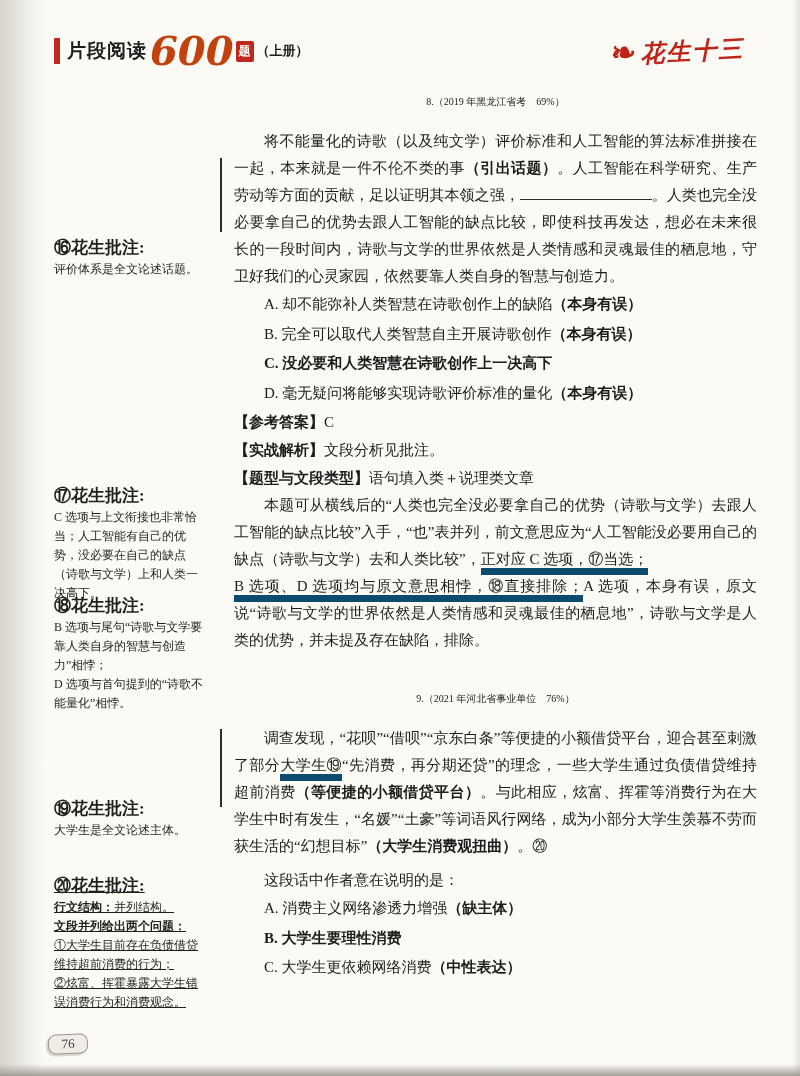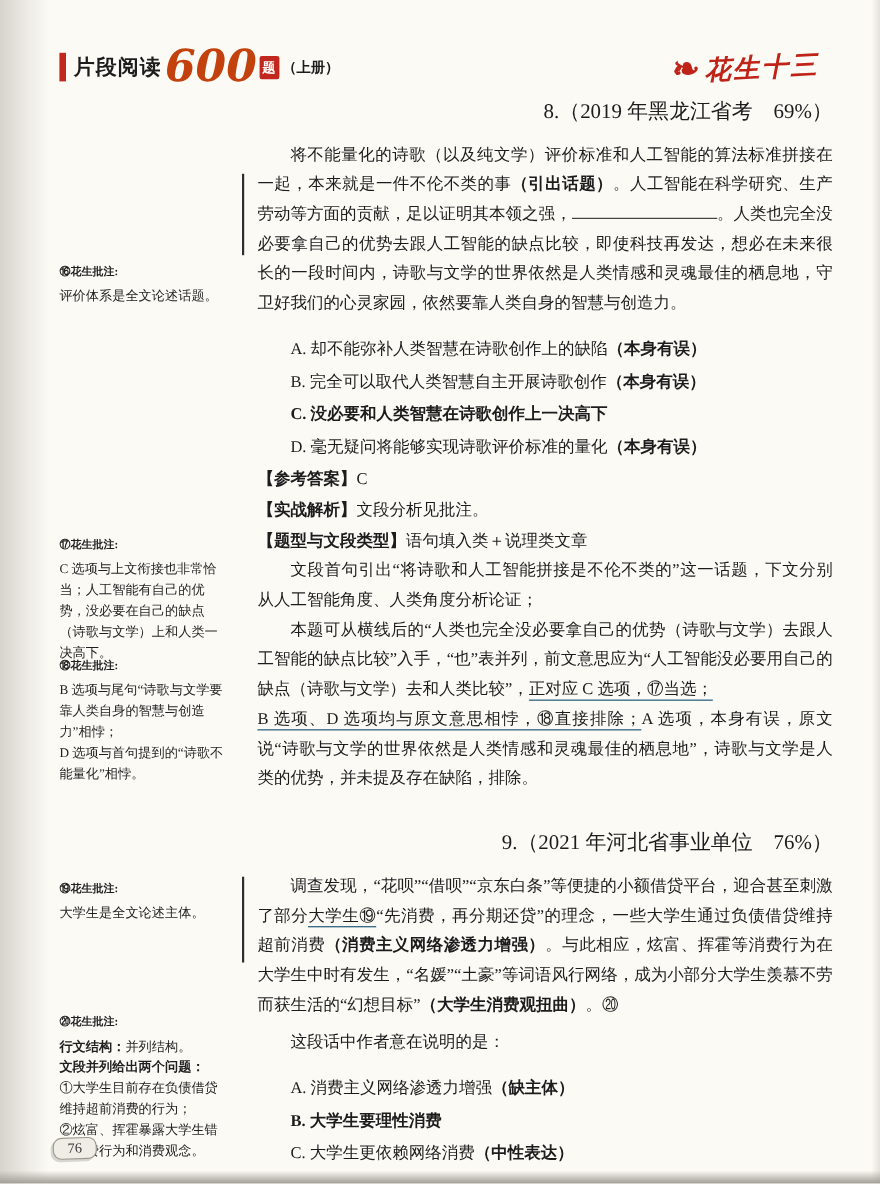--- a/index.html
+++ b/index.html
@@ -6,57 +6,57 @@
   html,body { width:800px; height:1076px; }
   body { font-family:"Liberation Serif","DejaVu Serif",serif; background:#b9b6b0; }
   .page { position:relative; width:800px; height:1076px; background:#fbfaf5; overflow:hidden; color:#1c1c1c; }
   .gutter-left { position:absolute; left:0; top:0; width:44px; height:100%;
     background:linear-gradient(to right,#d7d4cd 0%,#eceae4 55%,#fbfaf5 100%); }
   .edge-right { position:absolute; right:0; top:0; width:8px; height:100%;
     background:linear-gradient(to left,#e4e1da 0%,rgba(228,225,218,0) 100%); }
   .edge-bottom { position:absolute; left:0; bottom:0; width:100%; height:12px;
     background:linear-gradient(to top,#a29e96 0%,rgba(162,158,150,0) 100%); }
 
-  .header { position:absolute; left:54px; top:44px; right:54px; height:46px; }
+  .header { position:absolute; left:54px; top:34px; right:54px; height:46px; }
   .title-group { display:flex; align-items:center; }
   .red-bar { width:6px; height:26px; background:#c2271d; margin-right:7px; }
   .title-prefix { font-size:19px; font-weight:bold; letter-spacing:1px; }
   .title-number { font-size:40px; line-height:34px; font-weight:bold; font-style:italic;
     color:#c2410c; margin:0 2px 0 3px; font-family:"DejaVu Serif",serif; }
   .title-ti { background:#c2271d; color:#fff; font-size:12px; font-weight:bold;
     padding:2px 3px; border-radius:2px; margin-right:3px; }
   .title-volume { font-size:13px; font-weight:bold; }
   .logo { position:absolute; right:2px; top:-2px; color:#bf2318; font-size:24px;
     font-weight:bold; font-style:italic; transform:rotate(-3deg); letter-spacing:2px; }
   .logo-flourish { font-size:30px; margin-right:2px; font-style:normal; }
 
   .main { position:absolute; left:234px; top:88px; width:523px; font-size:15px;
     line-height:27px; text-align:justify; }
-  .q-heading { font-size:19px; margin-bottom:13px; text-align:right; }
+  .q-heading { font-size:10px; margin-bottom:13px; text-align:center; }
   .passage { text-indent:2em; position:relative; }
   .marker { position:absolute; width:0; border-left:2px solid #2e2e2e; }
   .m-q8 { left:-14px; top:30px; height:74px; }
   .m-q9 { left:-14px; top:4px; height:78px; }
   .prompt { text-indent:2em; margin-top:7px; }
-  .options { margin-top:14px; }
+  .options { margin-top:0; }
   .option { padding-left:30px; line-height:29.5px; text-align:left; }
   .meta-line { line-height:28px; text-align:left; }
   .meta-label { font-weight:bold; }
   .analysis-p { text-indent:2em; }
   .analysis-p.noindent { text-indent:0; }
   .blank { display:inline-block; width:132px; height:2px; border-bottom:1px solid #2e2e2e; }
-  .u { border-bottom:1px solid #0c4a6e; padding-bottom:1px; }
+  .u { border-bottom:7px solid #0c4a6e; padding-bottom:1px; }
   .b { font-weight:bold; }
   .q9-section { margin-top:31px; }
 
   .annot { position:absolute; left:54px; width:154px; font-size:12px; line-height:19px;
     color:#1f1f1f; text-align:left; }
-  .annot-title { font-size:10px; font-weight:bold; margin-bottom:3px; }
+  .annot-title { font-size:17px; font-weight:bold; margin-bottom:3px; }
   .annot p { margin:0; }
-  .a16 { top:238px; } .a17 { top:486px; } .a18 { top:596px; } .a19 { top:799px; } .a20 { top:920px; }
+  .a16 { top:238px; } .a17 { top:486px; } .a18 { top:596px; } .a19 { top:799px; } .a20 { top:876px;text-decoration:underline; }
 
   .footer { position:absolute; left:48px; bottom:22px; }
   .page-num { display:inline-block; min-width:40px; text-align:center; font-size:13px;
     color:#3a3a3a; border:1px solid #9b988f; border-radius:8px; padding:1px 8px;
     background:#efede6; transform:rotate(-2deg);
     box-shadow:-2px 2px 0 rgba(150,146,138,.35); }
 </style>
 </head>
 <body>
 
@@ -92,30 +92,29 @@
       <div class="option"><span>A. 却不能弥补人类智慧在诗歌创作上的缺陷</span><span class="b">（本身有误）</span></div>
       <div class="option"><span>B. 完全可以取代人类智慧自主开展诗歌创作</span><span class="b">（本身有误）</span></div>
       <div class="option b"><span>C. 没必要和人类智慧在诗歌创作上一决高下</span><span class="b"></span></div>
       <div class="option"><span>D. 毫无疑问将能够实现诗歌评价标准的量化</span><span class="b">（本身有误）</span></div>
     </div>
 
     <div class="meta-line"><span class="meta-label">【参考答案】</span><span>C</span></div>
     <div class="meta-line"><span class="meta-label">【实战解析】</span><span>文段分析见批注。</span></div>
     <div class="meta-line"><span class="meta-label">【题型与文段类型】</span><span>语句填入类＋说理类文章</span></div>
 
-    <p class="analysis-p">文段首句引出“将诗歌和人工智能拼接是不伦不类的”这一话题，下文分别从人工智能角度、人类角度分析论证；</p>
     <p class="analysis-p"><span>本题可从横线后的“人类也完全没必要拿自己的优势（诗歌与文学）去跟人工智能的缺点比较”入手，“也”表并列，前文意思应为“人工智能没必要用自己的缺点（诗歌与文学）去和人类比较”，</span><span class="u">正对应 C 选项，⑰当选；</span></p>
     <p class="analysis-p noindent"><span class="u">B 选项、D 选项均与原文意思相悖，⑱直接排除；</span><span>A 选项，本身有误，原文说“诗歌与文学的世界依然是人类情感和灵魂最佳的栖息地”，诗歌与文学是人类的优势，并未提及存在缺陷，排除。</span></p>
 
     <div class="q9-section">
       <div class="q-heading">9.（2021 年河北省事业单位　76%）</div>
 
       <p class="passage">
         <span class="marker m-q9"></span>
-        <span>调查发现，“花呗”“借呗”“京东白条”等便捷的小额借贷平台，迎合甚至刺激了部分</span><span class="u">大学生⑲</span><span>“先消费，再分期还贷”的理念，一些大学生通过负债借贷维持超前消费</span><span class="b">（消费主义网络渗透力增强）</span><span>。与此相应，炫富、挥霍等消费行为在大学生中时有发生，“名媛”“土豪”等词语风行网络，成为小部分大学生羡慕不劳而获生活的“幻想目标”</span><span class="b">（大学生消费观扭曲）</span><span>。⑳</span>
+        <span>调查发现，“花呗”“借呗”“京东白条”等便捷的小额借贷平台，迎合甚至刺激了部分</span><span class="u">大学生⑲</span><span>“先消费，再分期还贷”的理念，一些大学生通过负债借贷维持超前消费</span><span class="b">（等便捷的小额借贷平台）</span><span>。与此相应，炫富、挥霍等消费行为在大学生中时有发生，“名媛”“土豪”等词语风行网络，成为小部分大学生羡慕不劳而获生活的“幻想目标”</span><span class="b">（大学生消费观扭曲）</span><span>。⑳</span>
       </p>
 
       <p class="prompt">这段话中作者意在说明的是：</p>
 
       <div class="options">
         <div class="option"><span>A. 消费主义网络渗透力增强</span><span class="b">（缺主体）</span></div>
         <div class="option b"><span>B. 大学生要理性消费</span><span class="b"></span></div>
         <div class="option"><span>C. 大学生更依赖网络消费</span><span class="b">（中性表达）</span></div>
         <div class="option"></div>
       </div>

